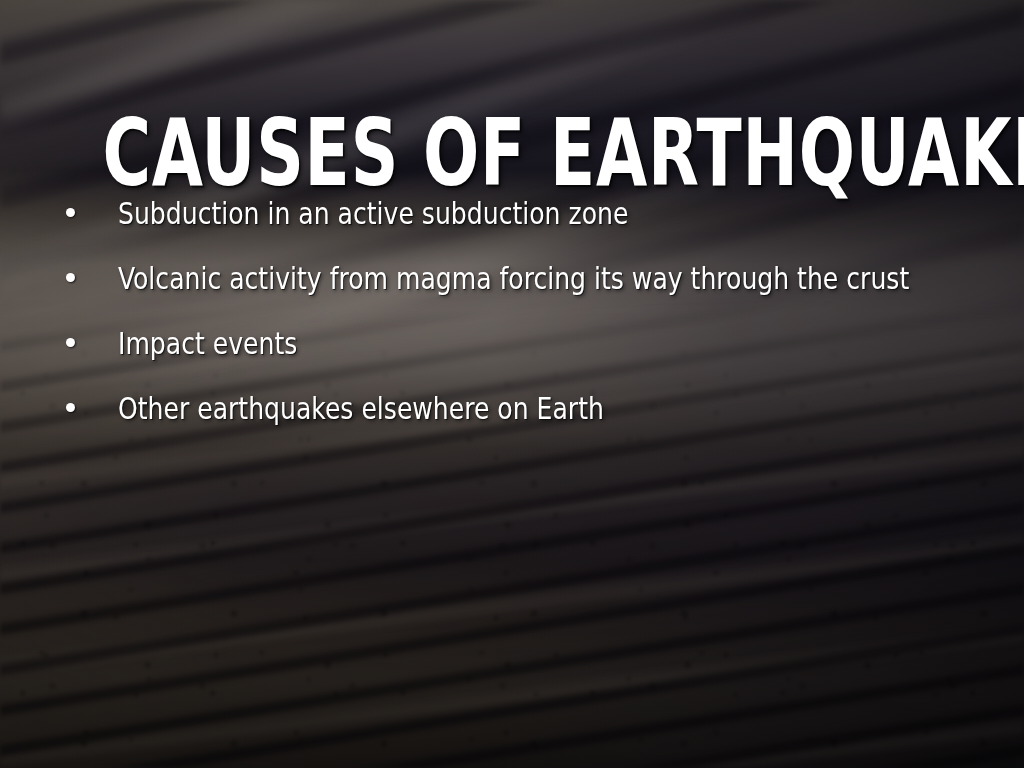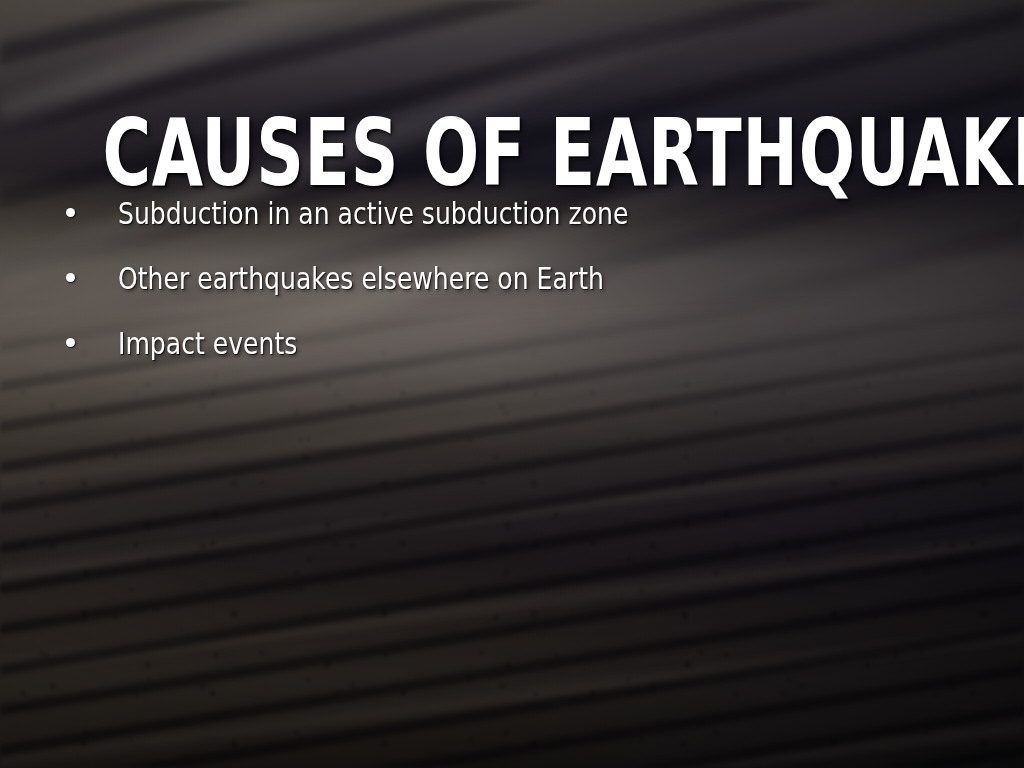--- a/index.html
+++ b/index.html
@@ -233,26 +233,30 @@
     <h1 class="slide-title">Causes of Earthquakes</h1>
 
     <ul class="bullet-list">
 
       <li class="bullet-item">
         <span class="bullet-dot"></span>
         <span class="bullet-text">Subduction in an active subduction zone</span>
       </li>
 
 
+      <li class="bullet-item">
+        <span class="bullet-dot"></span>
+        <span class="bullet-text">Volcanic activity from magma forcing its way through the crust</span>
+      </li>
+
+      <li class="bullet-item">
+        <span class="bullet-dot"></span>
+        <span class="bullet-text">Impact events</span>
+      </li>
 
       <li class="bullet-item">
         <span class="bullet-dot"></span>
         <span class="bullet-text">Other earthquakes elsewhere on Earth</span>
-      </li>
-
-      <li class="bullet-item">
-        <span class="bullet-dot"></span>
-        <span class="bullet-text">Impact events</span>
       </li>
 
     </ul>
   </div>
 </div>
 
 </body></html>

